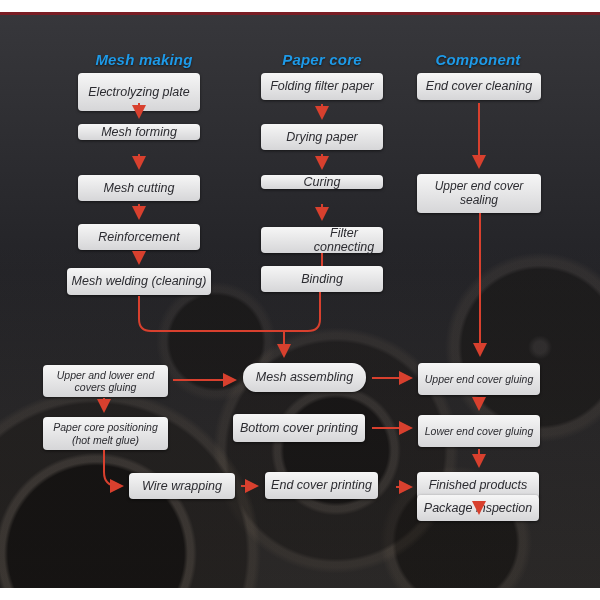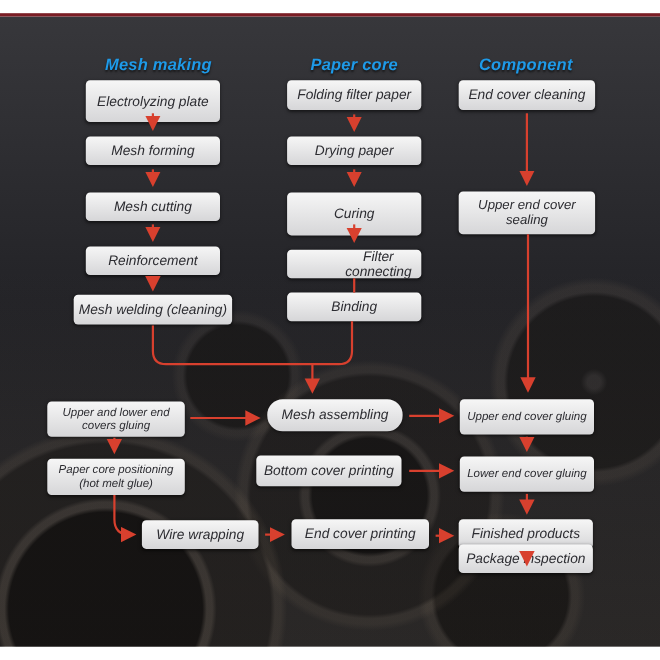--- a/index.html
+++ b/index.html
@@ -26,42 +26,42 @@
 
   .box{position:absolute;background:linear-gradient(#f6f6f6,#d6d6d8);border-radius:4px;
     display:flex;align-items:center;justify-content:center;text-align:center;
     color:#2c2c31;font-style:italic;font-size:12.5px;line-height:1.15;
     box-shadow:0 1px 3px rgba(0,0,0,0.55);padding:2px 4px;box-sizing:border-box;}
   .sm{font-size:10.5px;}
   .md{font-size:12px;}
 
   
   .b-electrolyzing{left:78px;top:73px;width:122px;height:38px;}
-  .b-meshforming {left:78px;top:124px;width:122px;height:26px;}
+  .b-meshforming {left:78px;top:124px;width:122px;height:16px;}
   .b-meshcutting {left:78px;top:175px;width:122px;height:26px;}
   .b-reinforce   {left:78px;top:224px;width:122px;height:26px;}
   .b-meshwelding {left:67px;top:268px;width:144px;height:27px;}
   
   .b-folding {left:261px;top:73px;width:122px;height:27px;}
   .b-drying  {left:261px;top:124px;width:122px;height:26px;}
-  .b-curing  {left:261px;top:175px;width:122px;height:39px;}
+  .b-curing  {left:261px;top:175px;width:122px;height:14px;}
   .b-filter  {left:261px;top:227px;width:122px;height:26px;padding-left:48px;}
   .b-binding {left:261px;top:266px;width:122px;height:26px;}
   
   .b-endclean{left:417px;top:73px;width:124px;height:27px;}
   .b-sealing {left:417px;top:174px;width:124px;height:39px;}
   
   .b-uplow   {left:43px; top:365px;width:125px;height:32px;}
   .b-meshasm {left:243px;top:363px;width:123px;height:29px;border-radius:14px;}
   .b-upglue  {left:418px;top:363px;width:122px;height:32px;}
   .b-position{left:43px; top:417px;width:125px;height:33px;}
   .b-bottomprint{left:233px;top:414px;width:132px;height:28px;}
   .b-lowglue {left:418px;top:415px;width:122px;height:32px;}
   .b-wire    {left:129px;top:473px;width:106px;height:26px;}
-  .b-endprint{left:265px;top:472px;width:125px;height:27px;}
+  .b-endprint{left:265px;top:472px;width:113px;height:27px;}
   .b-finished{left:417px;top:472px;width:122px;height:27px;}
   .b-package {left:417px;top:495px;width:122px;height:26px;text-align:center;}
 
   svg.arrows{position:absolute;left:0;top:0;width:600px;height:600px;pointer-events:none;}
 </style>
 </head>
 <body>
 
 <div class="stage">
   <div class="photo-bg"></div>

